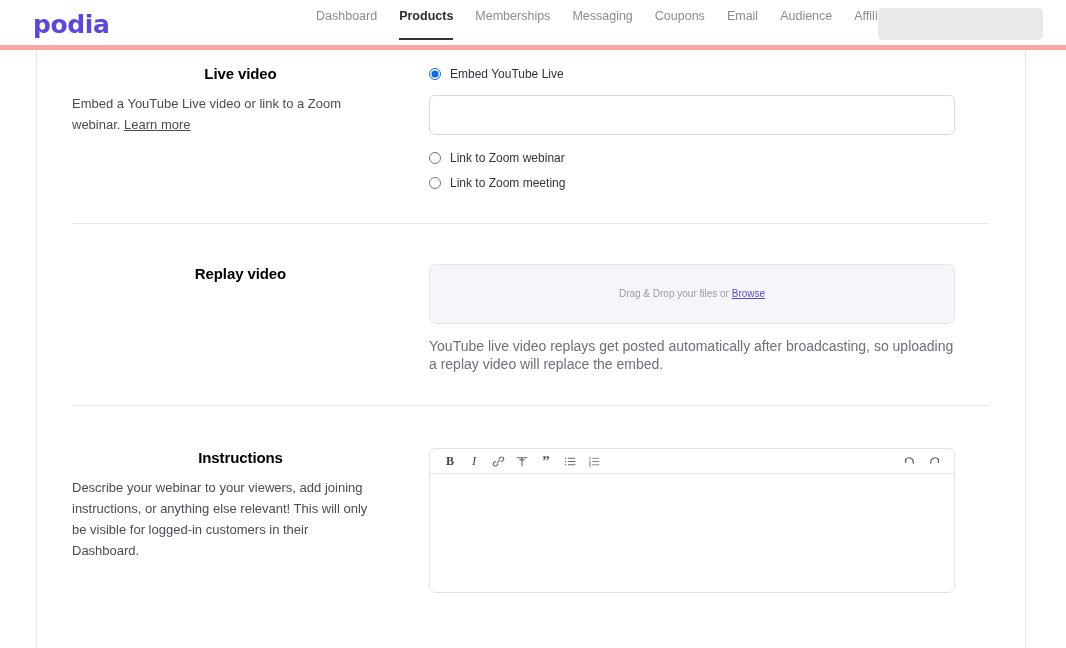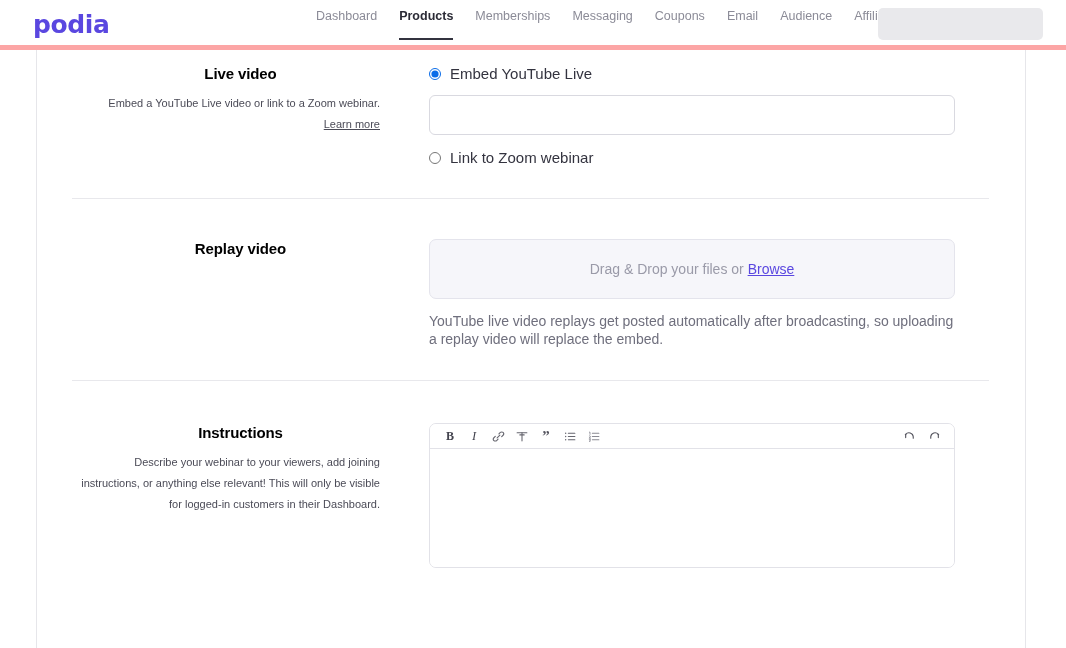--- a/index.html
+++ b/index.html
@@ -108,26 +108,25 @@
   .sec-title {
     font-size: 15px;
     font-weight: 700;
     color: #000000;
     margin: 0 0 9px 0;
     line-height: 20px;
     letter-spacing: -0.1px;
     text-align: center;
   }
   .sec-desc {
-    font-size: 11px;
+    font-size: 13px;
     line-height: 21px;
     color: #4b4b57;
-    margin: 8px;
+    margin: 0;
     max-width: 300px;
-    text-align: right;
   }
   .sec-desc a {
     color: #4b4b57;
     text-decoration: underline;
   }
 
   .divider {
     height: 1px;
     background: #e8e8ec;
     margin-left: 35px;
@@ -136,21 +135,21 @@
 
   
   .radio-row {
     display: flex;
     align-items: center;
     gap: 9px;
     height: 20px;
   }
   .radio-row + .radio-row { margin-top: 5px; }
   .radio-label {
-    font-size: 15px;
+    font-size: 12px;
     color: #33333f;
     line-height: 20px;
     cursor: pointer;
   }
   input[type=radio] {
     margin: 0;
     width: 12px; height: 12px;
     accent-color: #0a6ce8;
     cursor: pointer;
     flex: 0 0 12px;
@@ -177,21 +176,21 @@
     height: 60px;
     border: 1px solid #e4e4ec;
     border-radius: 7px;
     background: #f6f6fa;
     display: flex;
     align-items: center;
     justify-content: center;
     cursor: pointer;
   }
   .dz-text {
-    font-size: 14px;
+    font-size: 10px;
     color: #9a9aa8;
     line-height: 14px;
   }
   .dz-browse {
     color: #5a47e0;
     text-decoration: underline;
     cursor: pointer;
   }
   .dz-note {
     width: 526px;
@@ -272,20 +271,24 @@
         <input type="radio" name="livevideo" id="opt-yt" checked="" style="">
         <label class="radio-label" for="opt-yt">Embed YouTube Live</label>
       </div>
 
       <input class="text-input" type="text" placeholder="" style="">
 
       <div class="radio-row">
         <input type="radio" name="livevideo" id="opt-zw" style="">
         <label class="radio-label" for="opt-zw">Link to Zoom webinar</label>
       </div>
+      <div class="radio-row">
+        <input type="radio" name="livevideo" id="opt-zm" style="">
+        <label class="radio-label" for="opt-zm">Link to Zoom meeting</label>
+      </div>
     </div>
   </div>
 
   <div class="divider"></div>
 
   <div class="section" style="padding-top:40px;padding-bottom:32px;">
     <div class="sec-left">
       <h2 class="sec-title">Replay video</h2>
     </div>
     <div class="sec-right">

